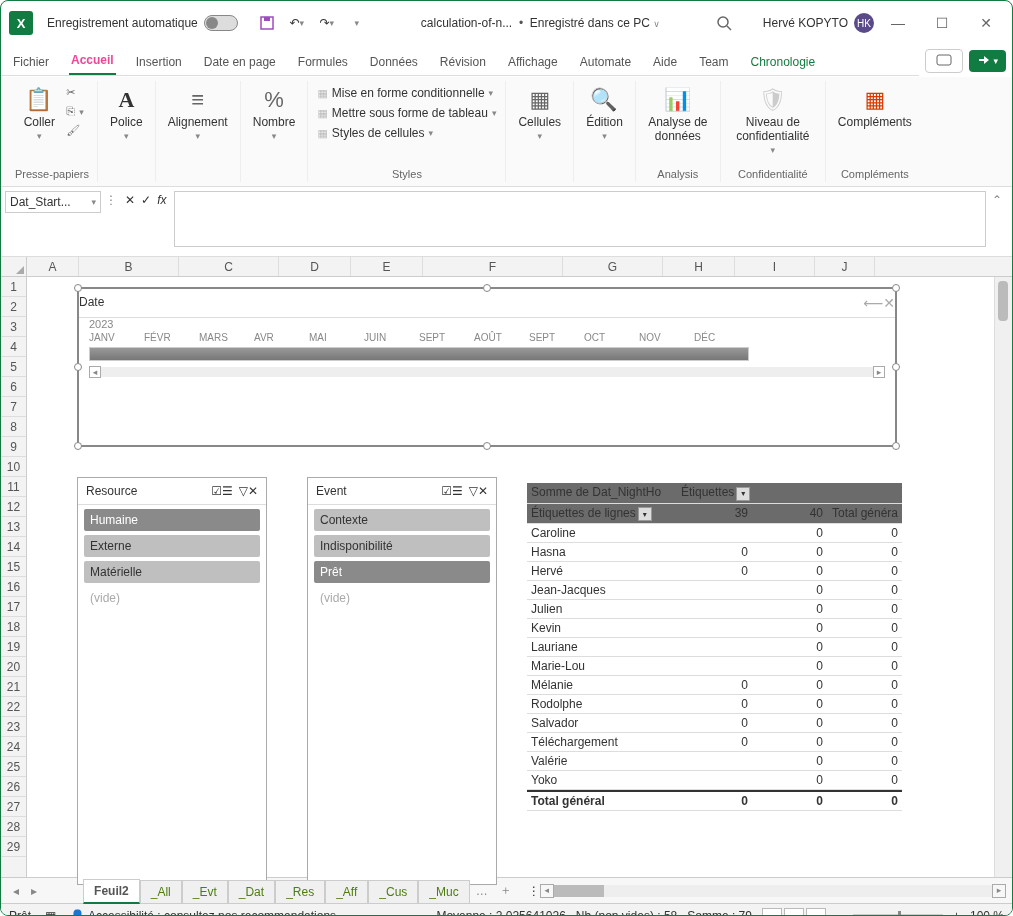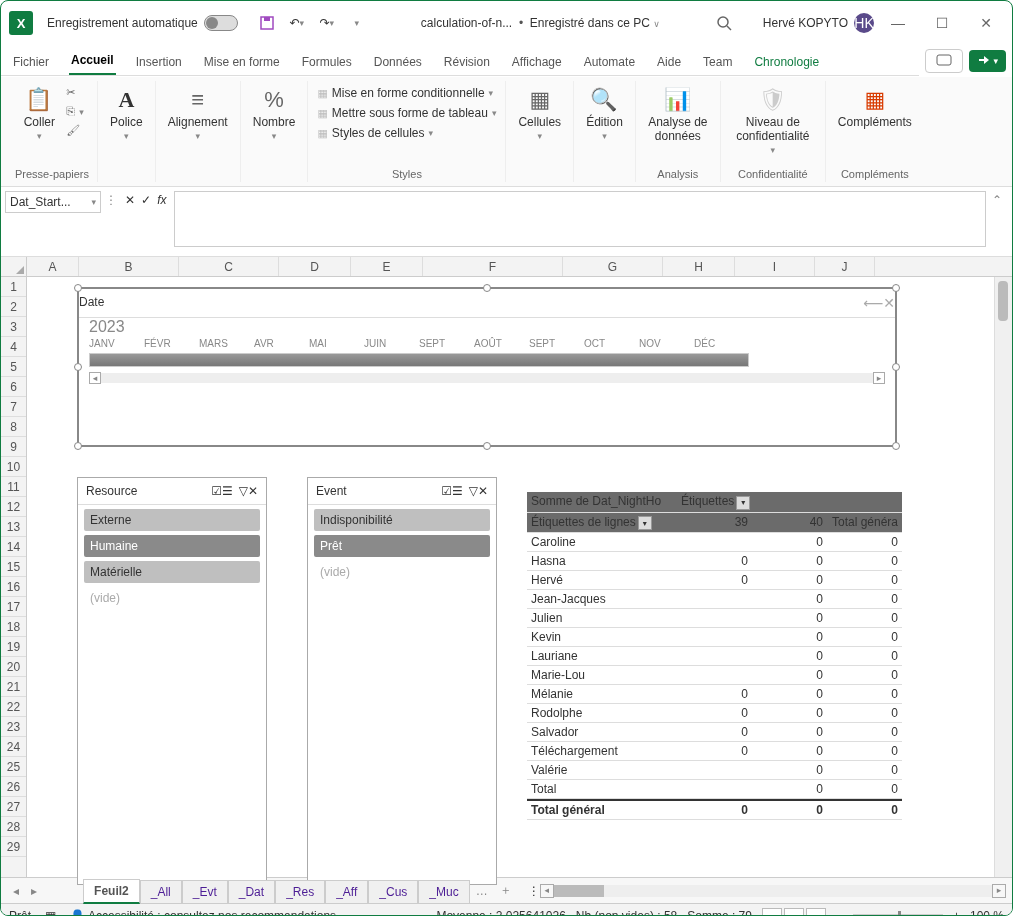--- a/index.html
+++ b/index.html
@@ -8,24 +8,24 @@
 .xl-icon{width:24px;height:24px;background:#107c41;border-radius:3px;display:flex;align-items:center;justify-content:center;color:#fff;font-weight:bold;font-size:13px}
 .autosave{display:flex;align-items:center;gap:6px;margin-left:4px}
 .toggle{width:34px;height:16px;border:1px solid #888;border-radius:8px;background:#ddd;position:relative}
 .toggle::after{content:"";position:absolute;width:12px;height:12px;border-radius:50%;background:#888;top:1px;left:1px}
 .qat{display:flex;gap:12px;margin-left:10px}
 .qat-btn{width:18px;height:18px;display:flex;align-items:center;justify-content:center}
 .filename{flex:1;text-align:center;color:#555}
 .winbtns{display:flex;gap:16px;margin-right:4px}
 .winbtn{width:28px;height:24px;display:flex;align-items:center;justify-content:center;color:#666;font-size:14px}
 .user{display:flex;align-items:center;gap:6px;color:#555}
-.avatar{width:20px;height:20px;border-radius:50%;background:#5a4a8a;color:#fff;display:flex;align-items:center;justify-content:center;font-size:14px}
+.avatar{width:20px;height:20px;border-radius:50%;background:#5a4a8a;color:#fff;display:flex;align-items:center;justify-content:center;font-size:10px}
 .tabs{height:30px;display:flex;align-items:flex-end;padding:0 10px;gap:18px;border-bottom:1px solid #ddd}
 .tab{padding:4px 2px 6px;color:#555;cursor:pointer}
-.tab.active{color:#000000;border-bottom:2px solid #107c41;font-weight:600}
+.tab.active{color:#ec4899;border-bottom:2px solid #107c41;font-weight:600}
 .tab.contextual{color:#107c41}
 .ribbon{height:110px;background:#fafafa;border-bottom:1px solid #ddd;display:flex;padding:4px 6px}
 .rgroup{display:flex;flex-direction:column;align-items:center;padding:0 8px;border-right:1px solid #eee}
 .rgroup:last-child{border-right:none}
 .rgroup-body{flex:1;display:flex;align-items:flex-start;gap:6px;padding-top:4px}
 .rgroup-label{font-size:11px;color:#666;padding:2px 0}
 .bigbtn{display:flex;flex-direction:column;align-items:center;gap:2px;padding:2px 4px;min-width:40px}
 .bigbtn .ic{font-size:22px;color:#666}
 .bigbtn.dis{color:#bbb}
 .bigbtn.dis .ic{color:#ccc}
@@ -47,49 +47,49 @@
 .corner::after{content:"";position:absolute;right:2px;bottom:2px;border-left:8px solid transparent;border-bottom:8px solid #aaa}
 .colhdr{border-right:1px solid #ddd;text-align:center;line-height:20px;color:#555}
 .rowhdr{height:20px;border-bottom:1px solid #ddd;text-align:center;line-height:20px;color:#555}
 .cells{position:relative;flex:1}
 .obj{position:absolute;border:2px solid #888;background:#fff}
 .handle{width:8px;height:8px;background:#fff;border:1px solid #888;border-radius:50%;position:absolute}
 .timeline{left:50px;top:10px;width:820px;height:160px}
 .timeline-hdr{padding:6px 0;font-size:13px;color:#444;border-bottom:1px solid #ddd;display:flex;justify-content:space-between}
 .tl-clear{color:#aaa;font-size:14px}
 .tl-sub{padding:4px 10px;color:#888;font-size:11px;display:flex;justify-content:space-between}
-.tl-year{padding:0 10px;font-size:16px;color:#888}
+.tl-year{padding:0 10px;font-size:11px;color:#888}
 .tl-months{display:flex;padding:2px 10px;gap:0}
 .tl-m{flex:0 0 55px;font-size:10px;color:#888}
 .tl-bar{height:14px;margin:2px 10px;background:linear-gradient(#999,#777);width:660px;border:1px solid #ccc}
 .tl-scroll{display:flex;align-items:center;margin:4px 10px;height:14px}
 .tl-scroll .ar{width:12px;height:12px;border:1px solid #aaa;color:#888;font-size:9px;text-align:center}
 .tl-scroll .track{flex:1;height:10px;background:#eee}
 .slicer{position:absolute;border:1px solid #aaa;background:#fff;width:190px;height:408px}
 .slicer-hdr{padding:6px 8px;display:flex;justify-content:space-between;border-bottom:1px solid #ddd;font-size:13px}
 .slicer-icons{display:flex;gap:6px;color:#888}
 .slicer-item{margin:4px 6px;padding:4px 6px;border-radius:2px;font-size:12px}
 .si-sel{background:#bfbfbf;color:#333}
 .si-dark{background:#8a8a8a;color:#fff}
 .si-empty{color:#aaa}
-.pivot{position:absolute;left:500px;top:215px;font-size:12px}
+.pivot{position:absolute;left:500px;top:206px;font-size:12px}
 .pv-hdr{background:#6b6b6b;color:#fff;display:flex}
 .pv-cell{padding:2px 4px;border-bottom:1px solid #ddd}
 .pv-row{display:flex}
 .pv-c1{width:150px}
 .pv-cn{width:75px;text-align:right}
 .pv-filter{display:inline-flex;width:14px;height:14px;background:#ddd;border:1px solid #999;align-items:center;justify-content:center;font-size:8px;margin-left:2px}
 .pv-total{font-weight:bold;border-top:2px solid #333}
 .vscroll{width:18px;background:#f0f0f0;border-left:1px solid #ddd;position:relative}
 .vscroll .thumb{position:absolute;top:4px;left:3px;width:10px;height:40px;background:#bbb;border-radius:4px}
 .sheet-tabs{height:26px;display:flex;align-items:center;border-top:1px solid #ccc;background:#f7f7f7;padding:0 6px;gap:0}
 .nav-ar{padding:0 6px;color:#888}
 .sheet-tab{padding:4px 10px;border:1px solid #ccc;border-bottom:none;background:#fff;color:#555;font-size:12px;position:relative;top:1px}
 .sheet-tab.active{font-weight:bold;border-bottom:2px solid #107c41}
-.sheet-tab.other{background:#f0f0f0;color:#4c1d95}
+.sheet-tab.other{background:#f0f0f0;color:#4d7c0f}
 .hscroll{flex:1;display:flex;align-items:center;margin-left:10px}
 .hscroll .ar{width:14px;height:14px;border:1px solid #aaa;text-align:center;font-size:9px;color:#888}
 .hscroll .track{flex:1;height:12px;background:#eee;position:relative}
 .hscroll .thumb{position:absolute;left:0;width:50px;height:12px;background:#bbb}
 .status{height:24px;background:#f3f3f3;border-top:1px solid #ccc;display:flex;align-items:center;padding:0 8px;gap:14px;font-size:11px;color:#555}
 .status .right{margin-left:auto;display:flex;align-items:center;gap:10px}
 .viewbtns{display:flex;gap:2px}
 .viewbtn{width:20px;height:16px;border:1px solid #bbb;background:#fff}
 .zoom-track{width:90px;height:4px;background:#ccc;position:relative}
 .zoom-track::after{content:"";position:absolute;left:45px;top:-3px;width:3px;height:10px;background:#888}
@@ -133,21 +133,21 @@
     <div class="winbtn">☐</div>
     <div class="winbtn">✕</div>
   </div>
 </div>
 
 <div style="display:flex;align-items:center">
 <div class="tabs" style="flex:1">
   <div class="tab">Fichier</div>
   <div class="tab active">Accueil</div>
   <div class="tab">Insertion</div>
-  <div class="tab">Mise en forme</div>
+  <div class="tab">Date en page</div>
   <div class="tab">Formules</div>
   <div class="tab">Données</div>
   <div class="tab">Révision</div>
   <div class="tab">Affichage</div>
   <div class="tab">Automate</div>
   <div class="tab">Aide</div>
   <div class="tab">Team</div>
   <div class="tab contextual">Chronologie</div>
 </div>
 <div class="ribbon-right">
@@ -374,36 +374,37 @@
 
     <div class="slicer" style="left:50px;top:200px">
       <div class="slicer-hdr">
           <span>Resource</span>
         <div class="slicer-icons">
             <span>☑☰</span>
             <span>▽✕</span>
           </div>
         </div>
       <div id="slicer1-items">
+          <div class="slicer-item si-dark">Humaine</div>
           <div class="slicer-item si-sel">Externe</div>
-          <div class="slicer-item si-dark">Humaine</div>
           <div class="slicer-item si-sel">Matérielle</div>
           <div class="slicer-item si-empty">(vide)</div>
         </div>
     </div>
 
     <div class="slicer" style="left:280px;top:200px">
       <div class="slicer-hdr">
           <span>Event</span>
         <div class="slicer-icons">
             <span>☑☰</span>
             <span>▽✕</span>
           </div>
         </div>
       <div id="slicer2-items">
+          <div class="slicer-item si-sel">Contexte</div>
           <div class="slicer-item si-sel">Indisponibilité</div>
           <div class="slicer-item si-dark">Prêt</div>
           <div class="slicer-item si-empty">(vide)</div>
         </div>
     </div>
 
     <div class="pivot">
       <div class="pv-row pv-hdr">
         <div class="pv-cell pv-c1">Somme de Dat_NightHo</div>
         <div class="pv-cell" style="width:225px"><span>Étiquettes</span><span class="pv-filter">▾</span></div>
@@ -487,21 +488,21 @@
             <div class="pv-cell pv-cn">0</div>
             <div class="pv-cell pv-cn">0</div>
           </div>
           <div class="pv-row">
             <div class="pv-cell pv-c1">Valérie</div>
             <div class="pv-cell pv-cn"></div>
             <div class="pv-cell pv-cn">0</div>
             <div class="pv-cell pv-cn">0</div>
           </div>
           <div class="pv-row">
-            <div class="pv-cell pv-c1">Total</div>
+            <div class="pv-cell pv-c1">Yoko</div>
             <div class="pv-cell pv-cn"></div>
             <div class="pv-cell pv-cn">0</div>
             <div class="pv-cell pv-cn">0</div>
           </div>
         </div>
       <div class="pv-row pv-total">
         <div class="pv-cell pv-c1">Total général</div>
         <div class="pv-cell pv-cn">0</div>
         <div class="pv-cell pv-cn">0</div>
         <div class="pv-cell pv-cn">0</div>

